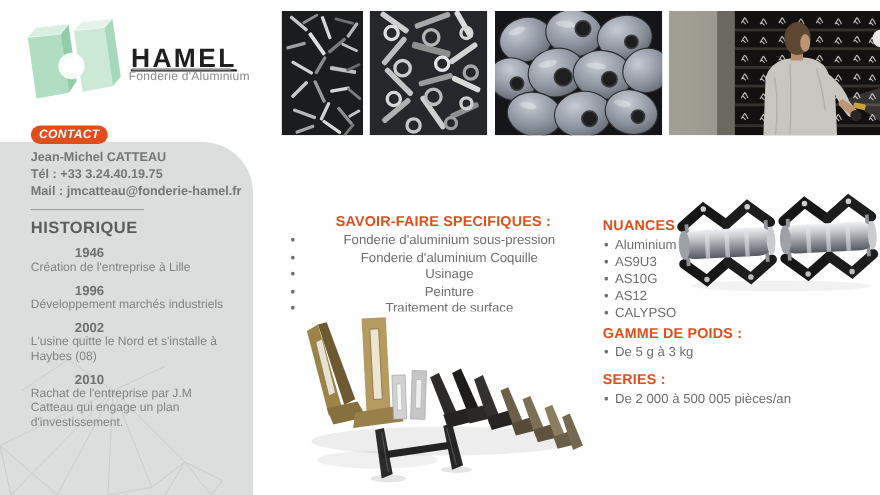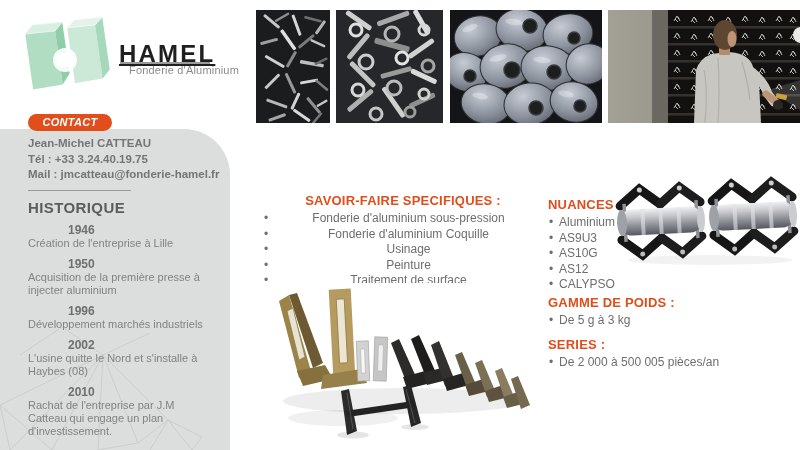--- a/index.html
+++ b/index.html
@@ -3,26 +3,26 @@
 <meta charset="utf-8">
 <style>
   html,body{margin:0;padding:0;}
   body{width:800px;height:450px;font-family:"Liberation Sans","DejaVu Sans",sans-serif;}
   .page{position:relative;width:800px;height:450px;background:#ffffff;overflow:hidden;}
 
   
   .logo-blocks{position:absolute;left:24px;top:14px;width:86px;height:78px;}
   .logo-name{position:absolute;left:119px;top:40px;font-size:24px;font-weight:bold;letter-spacing:2.2px;color:#1f1f1f;text-decoration:underline;}
   .logo-rule{position:absolute;left:120px;top:62px;width:90px;height:2px;background:#9b9b9b;}
-  .logo-tagline{position:absolute;left:117px;top:64px;font-size:11px;color:#8c8c8c;letter-spacing:.2px;margin-left:12px;}
+  .logo-tagline{position:absolute;left:117px;top:64px;font-size:11px;color:#8c8c8c;letter-spacing:.2px;}
 
   
   .sidebar{position:absolute;left:0;top:129px;width:230px;height:321px;background:var(--sidebar-bg,#dcdddd);border-top-right-radius:46px;}
   .mesh{position:absolute;left:0;bottom:0;width:230px;height:125px;}
-  .contact-badge{position:absolute;left:28px;top:114px;width:84px;height:17px;background:var(--accent,#e14e1b);
+  .contact-badge{position:absolute;left:28px;top:114px;width:70px;height:17px;background:var(--accent,#e14e1b);
     border-radius:9px;color:#fff;font-style:italic;font-weight:bold;font-size:11px;text-align:center;line-height:17px;letter-spacing:.3px;z-index:3;}
   .contact-info{position:absolute;left:28px;top:136px;width:196px;font-size:11.5px;font-weight:bold;color:#757575;line-height:15.5px;z-index:2;}
   .divider{position:absolute;left:28px;top:190px;width:103px;height:1px;background:#9a9a9a;z-index:2;}
   .history{position:absolute;left:28px;top:199px;width:178px;z-index:2;}
   .history-title{font-size:15px;font-weight:bold;color:#5c5c5c;letter-spacing:.4px;margin-bottom:7px;}
   .h-entry{margin-bottom:7px;}
   .h-year{font-size:12px;font-weight:bold;color:#6f6f6f;margin-left:40px;}
   .h-text{font-size:11px;line-height:13px;color:#828282;}
 
   
@@ -250,24 +250,20 @@
   <div class="divider"></div>
   <div class="history">
     <div class="history-title">HISTORIQUE</div>
     <div>
 
         <div class="h-entry">
           <div class="h-year">1946</div>
           <div class="h-text">Création de l'entreprise à Lille</div>
         </div>
 
-        <div class="h-entry">
-          <div class="h-year">1950</div>
-          <div class="h-text">Acquisition de la première presse à injecter aluminium</div>
-        </div>
 
         <div class="h-entry">
           <div class="h-year">1996</div>
           <div class="h-text">Développement marchés industriels</div>
         </div>
 
         <div class="h-entry">
           <div class="h-year">2002</div>
           <div class="h-text">L'usine quitte le Nord et s'installe à Haybes (08)</div>
         </div>

